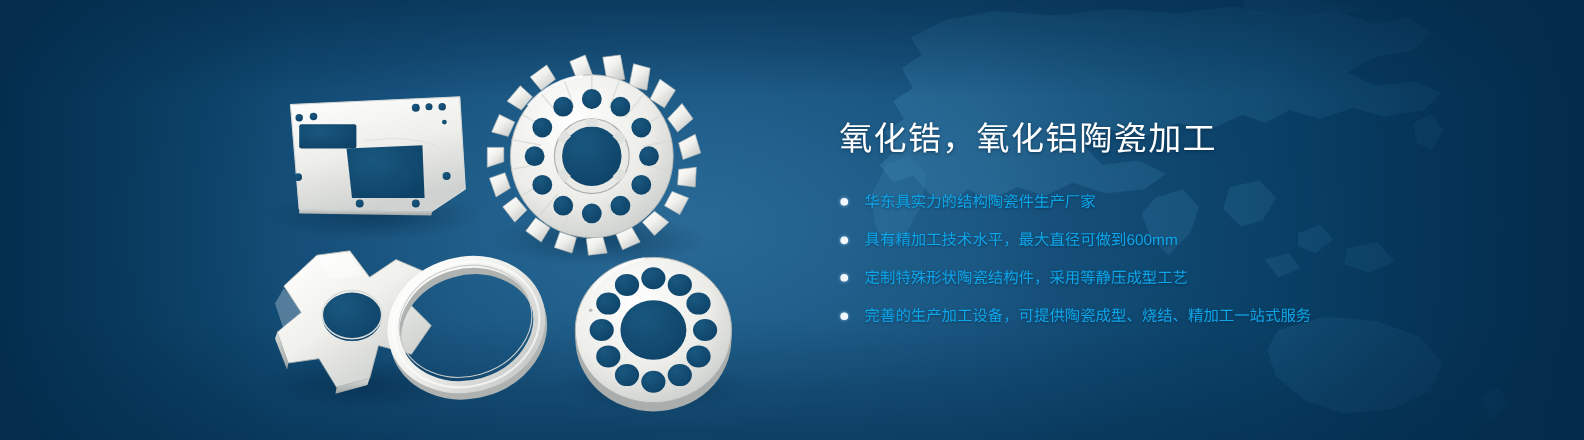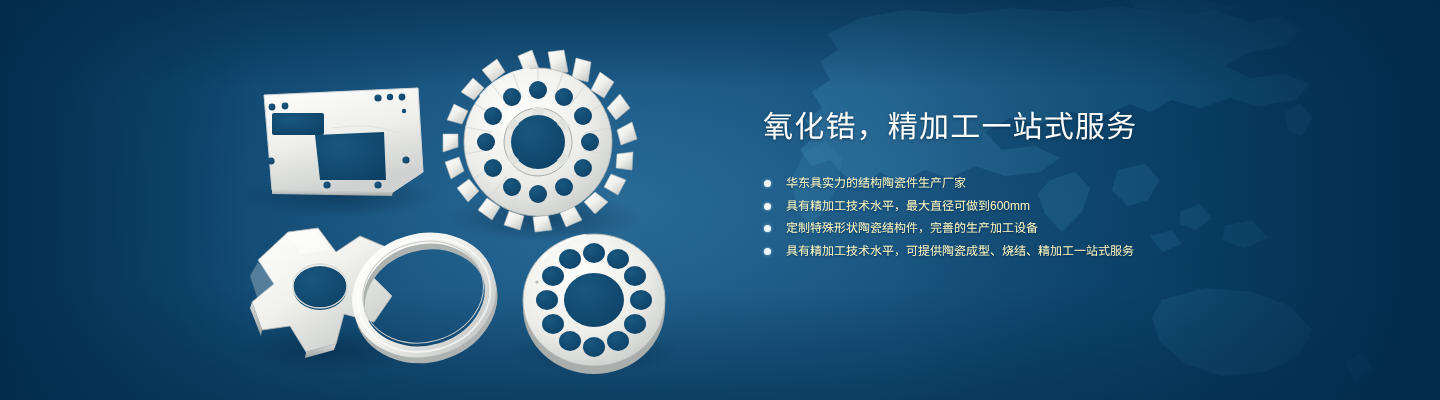--- a/index.html
+++ b/index.html
@@ -80,26 +80,27 @@
     white-space: nowrap;
     text-shadow: 0 1px 3px rgba(2,28,50,0.55);
   }
   .bullets {
     list-style: none;
     margin: 0;
     padding: 0;
   }
   .bullet {
     position: relative;
-    color: #fef9c3;
-    font-size: 12px;
+    color: #0ea5e9;
+    font-size: 14px;
     line-height: 22.5px;
     padding-left: 23px;
     white-space: nowrap;
     text-shadow: 0 1px 2px rgba(2,28,50,0.5);
+    margin-top: 12px;
   }
   .bullet .dot {
     position: absolute;
     left: 1px;
     top: 8px;
     width: 7px;
     height: 7px;
     border-radius: 50%;
     background: #f2f7fb;
     box-shadow: 0 0 3px rgba(190,220,245,0.75);
@@ -336,34 +337,34 @@
           <ellipse cx="-24" cy="-41" rx="11" ry="10"></ellipse>
         </g>
 
         <path d="M-55 -36 A71 66 0 0 1 -8 -65" fill="none" stroke="#ffffff" stroke-width="2.4" stroke-opacity="0.7"></path>
         <circle cx="-57" cy="-18" r="1.6" fill="#b7bab8"></circle>
       </g>
     </svg>
   </div>
 
   <div class="content">
-    <h1 class="headline">氧化锆，精加工一站式服务</h1>
+    <h1 class="headline">氧化锆，氧化铝陶瓷加工</h1>
     <ul class="bullets">
       <li class="bullet">
         <span class="dot"></span>
         <span>华东具实力的结构陶瓷件生产厂家</span>
       </li>
       <li class="bullet">
         <span class="dot"></span>
         <span>具有精加工技术水平，最大直径可做到600mm</span>
       </li>
       <li class="bullet">
         <span class="dot"></span>
-        <span>定制特殊形状陶瓷结构件，完善的生产加工设备</span>
+        <span>定制特殊形状陶瓷结构件，采用等静压成型工艺</span>
       </li>
       <li class="bullet">
         <span class="dot"></span>
-        <span>具有精加工技术水平，可提供陶瓷成型、烧结、精加工一站式服务</span>
+        <span>完善的生产加工设备，可提供陶瓷成型、烧结、精加工一站式服务</span>
       </li>
     </ul>
   </div>
 
 </div>
 
 </body></html>

